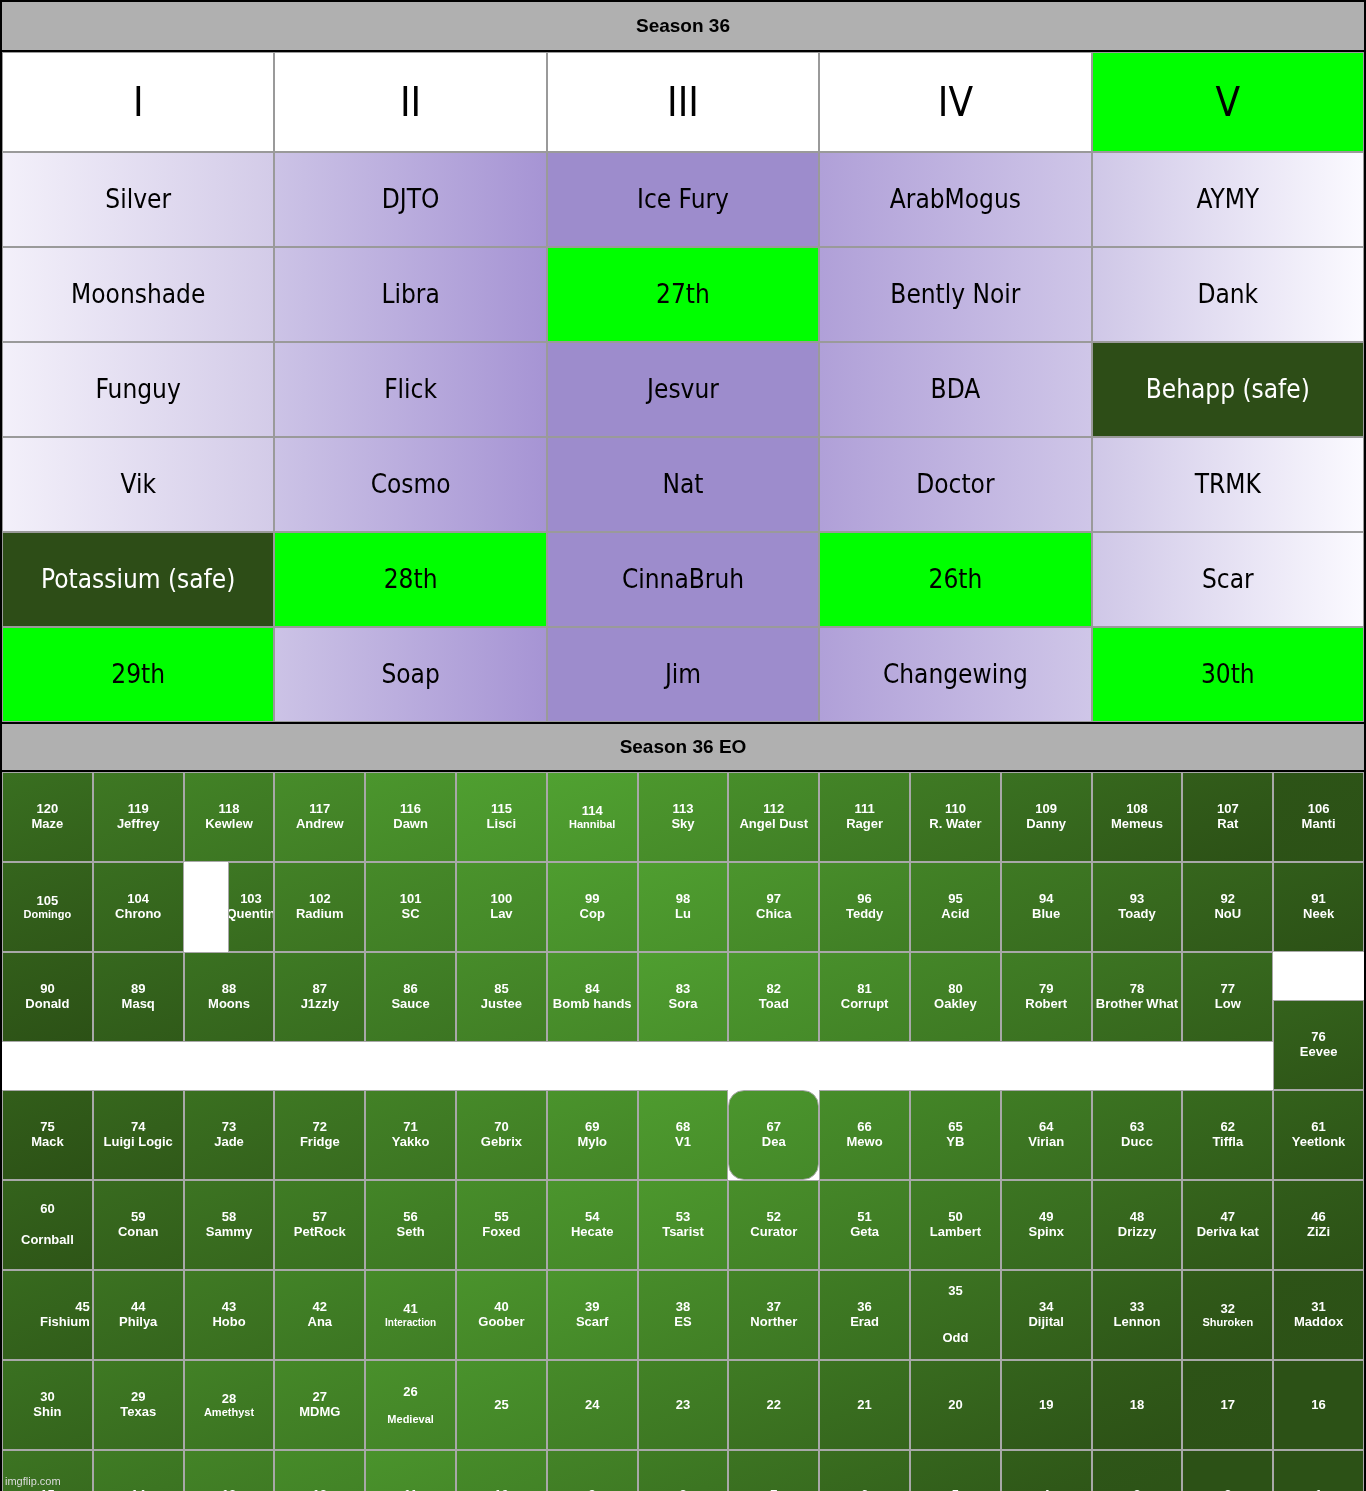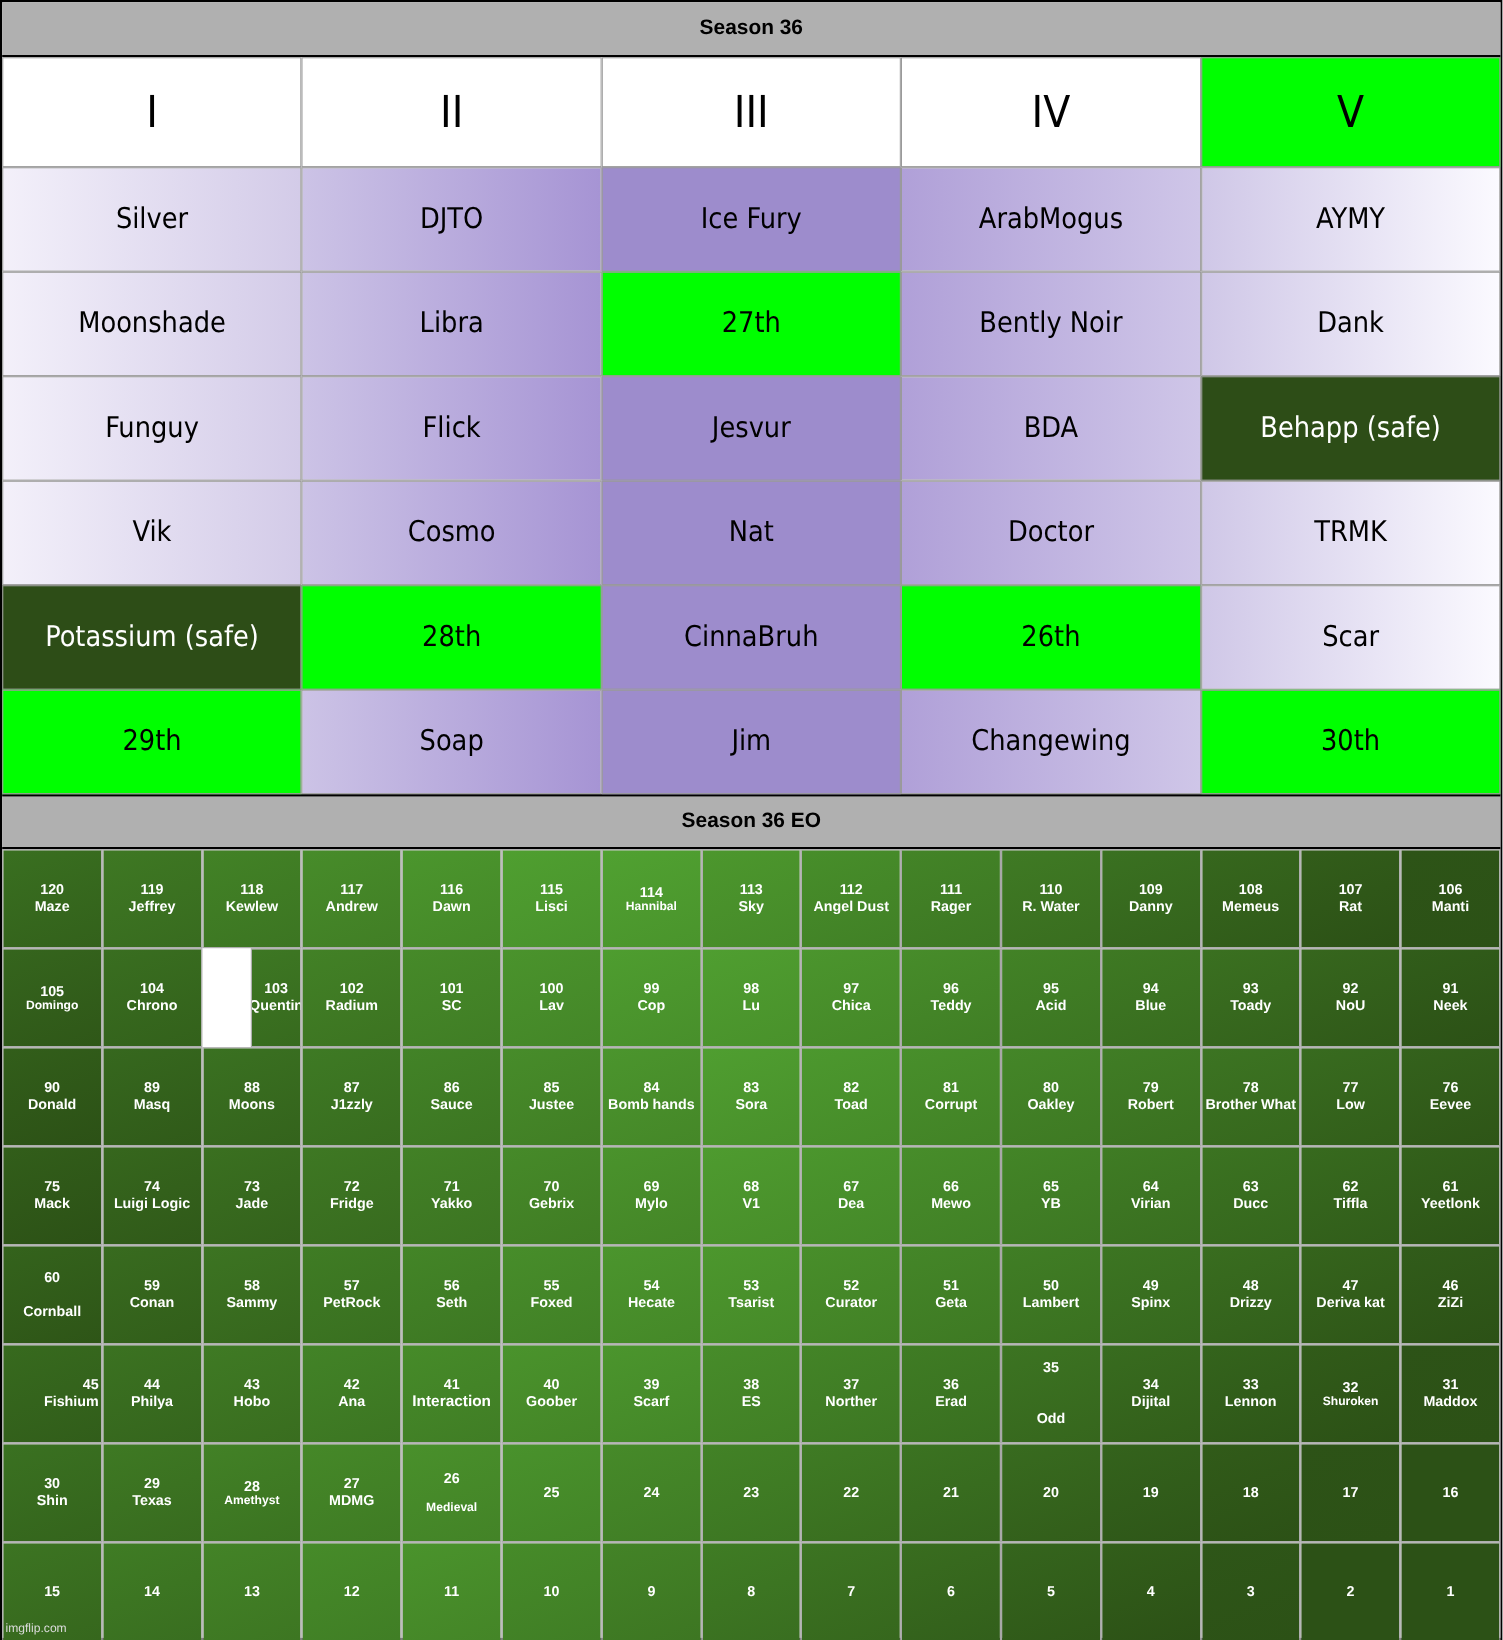--- a/index.html
+++ b/index.html
@@ -69,21 +69,21 @@
     display:flex;flex-direction:column;align-items:center;justify-content:center;
     color:#ffffff;
     text-align:center;
     line-height:1.12;
     overflow:hidden;
     padding:0 2px;
   }
   .ecell .num{font-size:13px;font-weight:bold;}
   .ecell .nm{font-size:13px;font-weight:bold;}
   .ecell .nm.sm{font-size:11px;}
-  .ecell .nm.xs{font-size:14px;}
+  .ecell .nm.xs{font-size:10px;}
 
   
   .wm{
     position:absolute;left:3px;bottom:2px;
     font-size:11px;color:#dcdcdc;
     font-family:"Liberation Sans", sans-serif;
     pointer-events:none;
   }
 </style>
 </head>
@@ -303,21 +303,21 @@
         <span class="nm">Robert</span>
       </div>
       <div class="ecell" style="background: linear-gradient(160deg, rgb(60, 116, 34) 0%, rgb(54, 103, 29) 100%);">
         <span class="num">78</span>
         <span class="nm">Brother What</span>
       </div>
       <div class="ecell" style="background: linear-gradient(160deg, rgb(56, 107, 31) 0%, rgb(50, 94, 26) 100%);">
         <span class="num">77</span>
         <span class="nm">Low</span>
       </div>
-      <div class="ecell" style="background: linear-gradient(160deg, rgb(52, 98, 28) 0%, rgb(46, 85, 23) 100%);">
+      <div class="ecell" style="background: linear-gradient(160deg, rgb(52, 98, 28) 0%, rgb(46, 85, 23) 100%); margin-top: 48px;">
         <span class="num">76</span>
         <span class="nm">Eevee</span>
       </div>
       <div class="ecell" style="background: linear-gradient(160deg, rgb(50, 94, 26) 0%, rgb(44, 81, 22) 100%);">
         <span class="num">75</span>
         <span class="nm">Mack</span>
       </div>
       <div class="ecell" style="background: linear-gradient(160deg, rgb(54, 103, 29) 0%, rgb(48, 89, 25) 100%);">
         <span class="num">74</span>
         <span class="nm">Luigi Logic</span>
@@ -339,21 +339,21 @@
         <span class="nm">Gebrix</span>
       </div>
       <div class="ecell" style="background: linear-gradient(160deg, rgb(74, 147, 44) 0%, rgb(68, 133, 39) 100%);">
         <span class="num">69</span>
         <span class="nm">Mylo</span>
       </div>
       <div class="ecell" style="background: linear-gradient(160deg, rgb(78, 155, 47) 0%, rgb(72, 142, 42) 100%);">
         <span class="num">68</span>
         <span class="nm">V1</span>
       </div>
-      <div class="ecell" style="background: linear-gradient(160deg, rgb(75, 150, 45) 0%, rgb(69, 137, 41) 100%);">
+      <div class="ecell" style="background: linear-gradient(160deg, rgb(75, 150, 45) 0%, rgb(69, 137, 41) 100%); border-radius: 16px;">
         <span class="num">67</span>
         <span class="nm">Dea</span>
       </div>
       <div class="ecell" style="background: linear-gradient(160deg, rgb(71, 141, 42) 0%, rgb(65, 128, 38) 100%);">
         <span class="num">66</span>
         <span class="nm">Mewo</span>
       </div>
       <div class="ecell" style="background: linear-gradient(160deg, rgb(67, 133, 39) 0%, rgb(61, 119, 35) 100%);">
         <span class="num">65</span>
         <span class="nm">YB</span>

